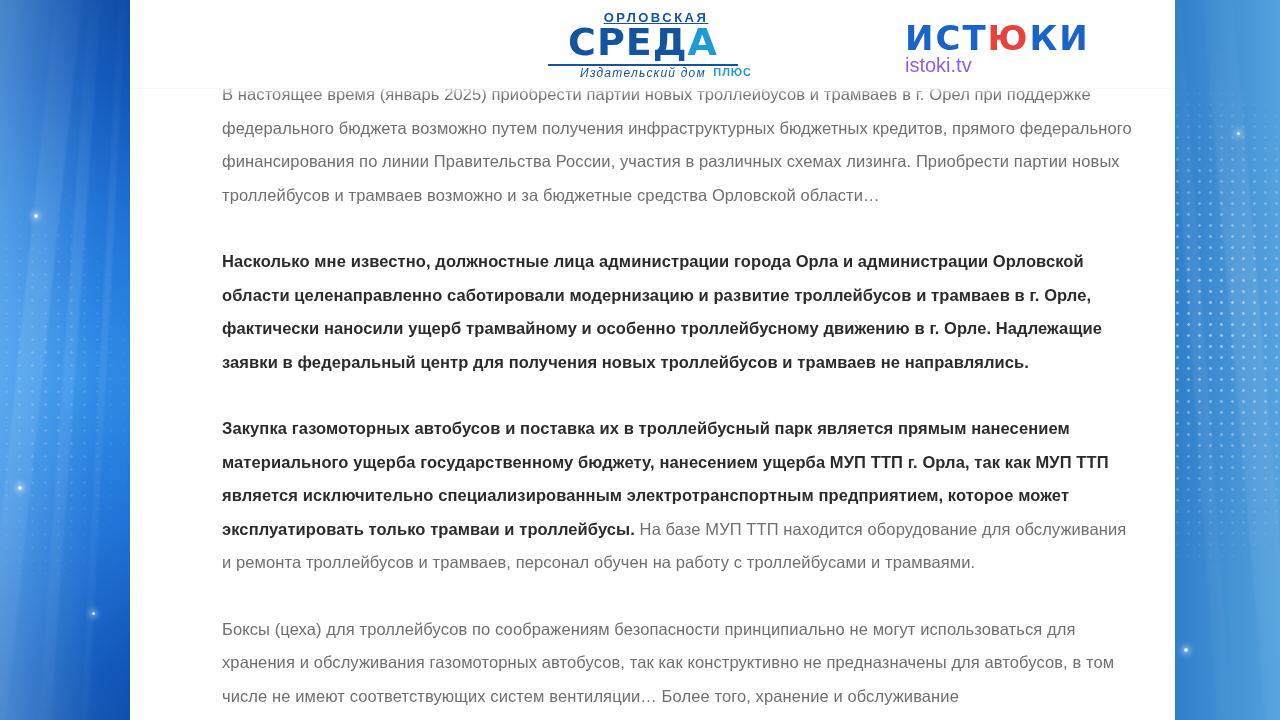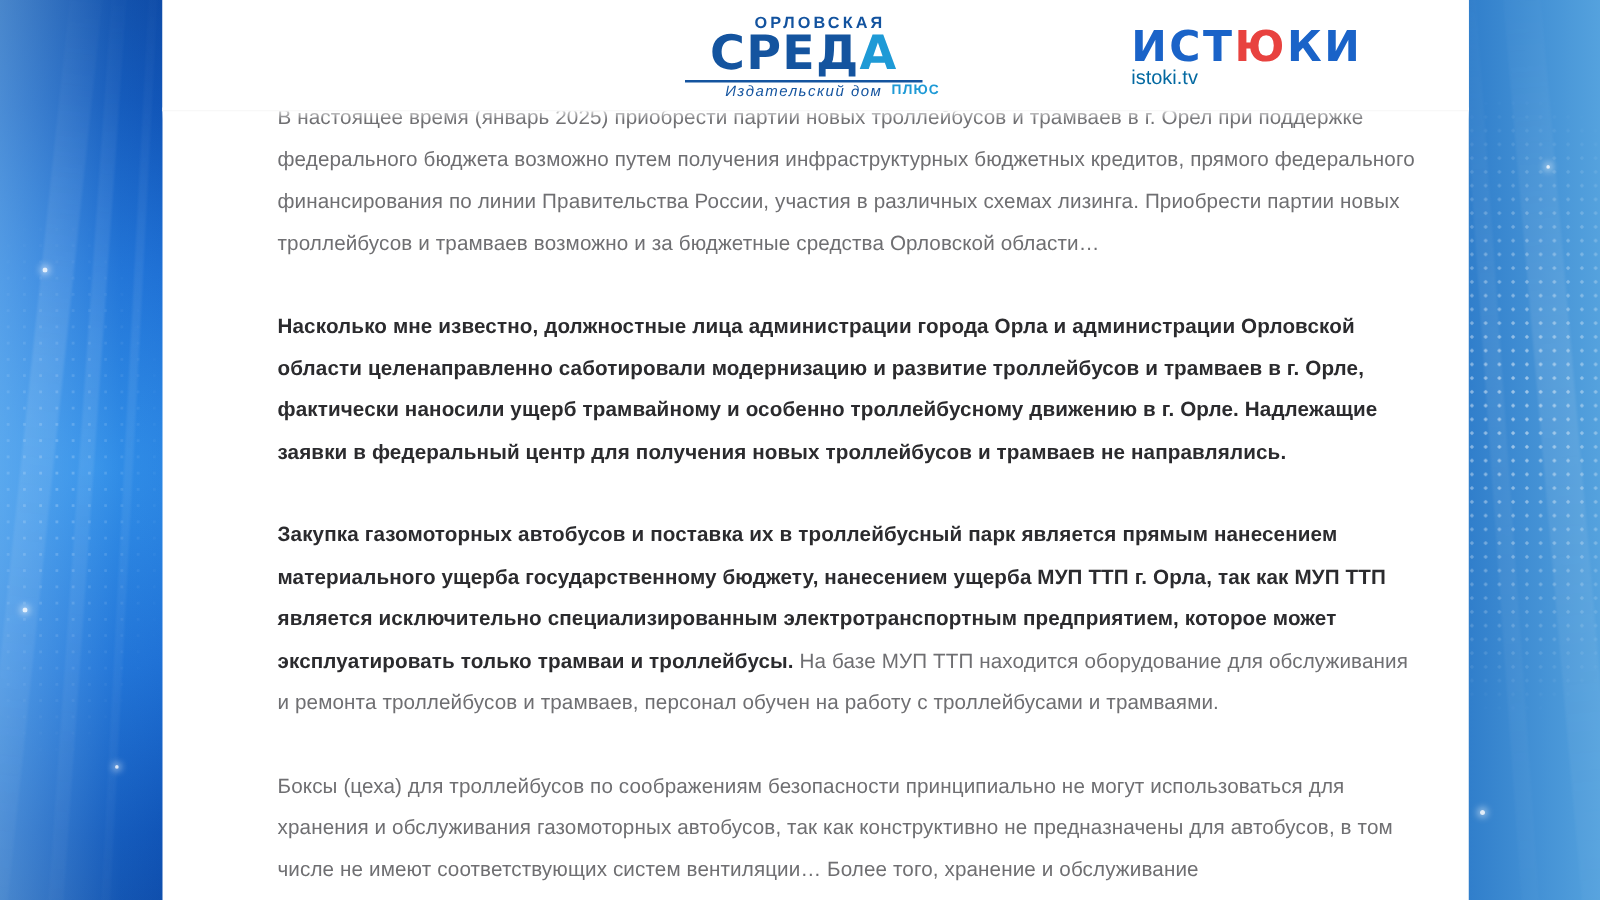--- a/index.html
+++ b/index.html
@@ -140,20 +140,21 @@
     text-align: center;
     color: #13539f;
   }
   #logo-sreda .top-word {
     font-size: 13px;
     letter-spacing: 2.5px;
     font-weight: bold;
     color: #13539f;
     margin-left: 26px;
     margin-bottom: -4px;
+    text-decoration: underline;
   }
   #logo-sreda .main-word {
     font-size: 38px;
     font-weight: bold;
     letter-spacing: 1px;
     line-height: 42px;
     color: #14549f;
     font-family: "DejaVu Sans", sans-serif;
   }
   #logo-sreda .main-word .last-a {
@@ -195,22 +196,22 @@
     font-weight: bold;
     letter-spacing: 2px;
     color: #1a63c8;
     line-height: 36px;
     font-family: "DejaVu Sans", sans-serif;
   }
   #logo-istoki .istoki-main .drop {
     color: #e8423f;
   }
   #logo-istoki .istoki-tv {
-    font-size: 16px;
-    color: #0369a1;
+    font-size: 20px;
+    color: #8b5cf6;
     margin-top: -2px;
   }
 
   
   #clip-top-fade {
     position: absolute;
     left: 130px;
     top: 86px;
     width: 1045px;
     height: 10px;

